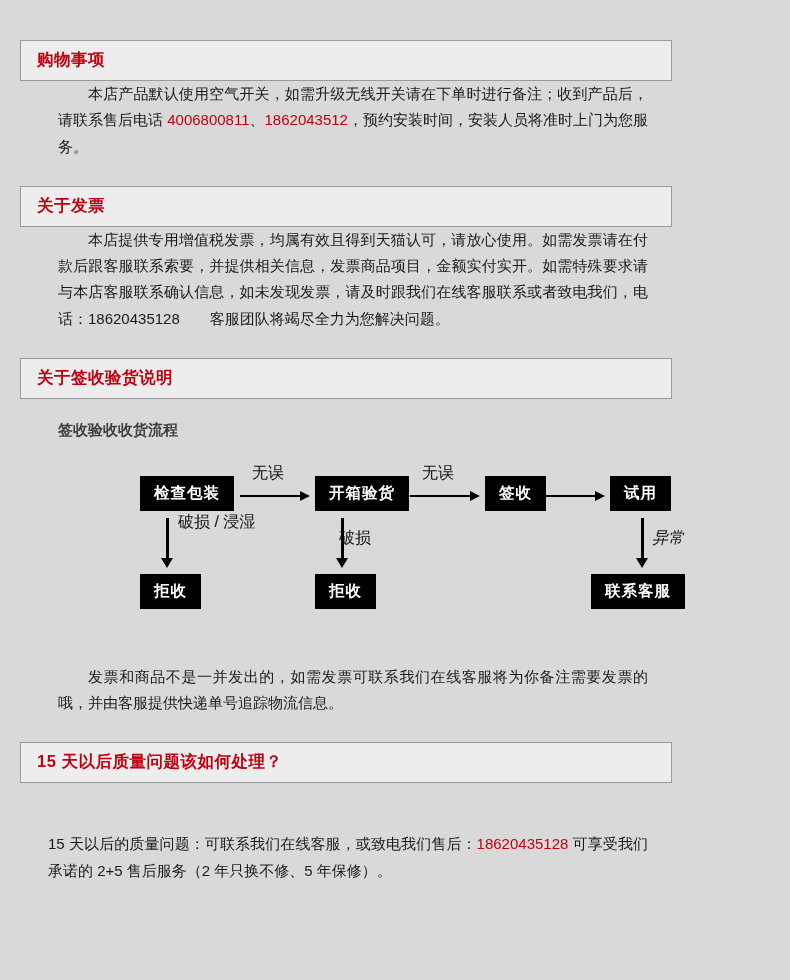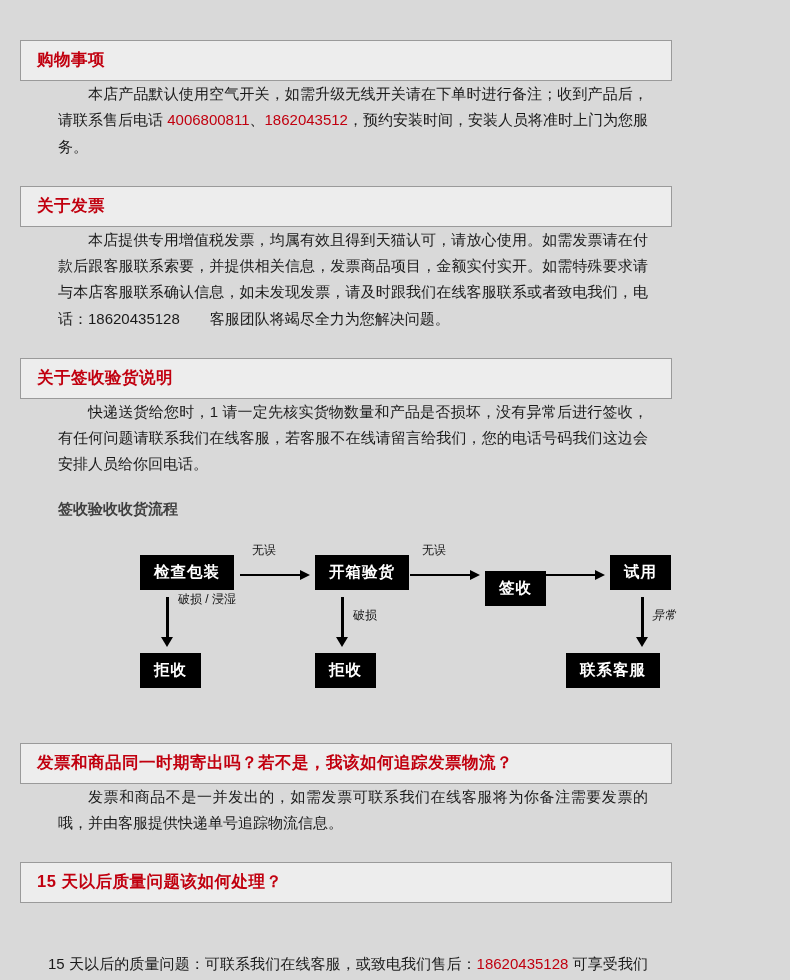--- a/index.html
+++ b/index.html
@@ -68,21 +68,21 @@
     background: #000;
     color: #fff;
     font-weight: bold;
     font-size: 15.5px;
     padding: 7px 14px;
     white-space: nowrap;
     letter-spacing: 1px;
   }
   .flow-label {
     position: absolute;
-    font-size: 12px;
+    font-size: 16px;
     color: #111;
     white-space: nowrap;
   }
   .arrow-h {
     position: absolute;
     height: 10px;
   }
   .arrow-h .shaft {
     position: absolute;
     left: 0;
@@ -134,31 +134,28 @@
 
   <div class="section">
     <div class="sec-head">关于发票</div>
     <div class="sec-body">
       <p class="indent">本店提供专用增值税发票，均属有效且得到天猫认可，请放心使用。如需发票请在付款后跟客服联系索要，并提供相关信息，发票商品项目，金额实付实开。如需特殊要求请与本店客服联系确认信息，如未发现发票，请及时跟我们在线客服联系或者致电我们，电话：18620435128　　客服团队将竭尽全力为您解决问题。</p>
     </div>
   </div>
 
   <div class="section">
     <div class="sec-head">关于签收验货说明</div>
-    <div class="sec-body">
-      <p class="indent">快递送货给您时，1 请一定先核实货物数量和产品是否损坏，没有异常后进行签收，有任何问题请联系我们在线客服，若客服不在线请留言给我们，您的电话号码我们这边会安排人员给你回电话。</p>
-    </div>
 
     <div class="flow-title">签收验收收货流程</div>
 
     <div class="flow">
 
       <div class="node" style="left:120px; top:28px;">检查包装</div>
       <div class="node" style="left:295px; top:28px;">开箱验货</div>
-      <div class="node" style="left:465px; top:44px;text-align:right;">签收</div>
+      <div class="node" style="left:465px; top:28px;text-align:right;">签收</div>
       <div class="node" style="left:590px; top:28px;">试用</div>
 
       <div class="arrow-h" style="left:220px; top:43px; width:70px;">
         <div class="shaft" style="width:60px;"></div>
         <div class="headr" style="left:60px;"></div>
       </div>
       <div class="arrow-h" style="left:390px; top:43px; width:70px;">
         <div class="shaft" style="width:60px;"></div>
         <div class="headr" style="left:60px;"></div>
       </div>
@@ -177,31 +174,30 @@
       <div class="arrow-v" style="left:316px; top:70px; height:50px;">
         <div class="shaft" style="height:40px;"></div>
         <div class="headd" style="top:40px;"></div>
       </div>
       <div class="arrow-v" style="left:616px; top:70px; height:50px;">
         <div class="shaft" style="height:40px;"></div>
         <div class="headd" style="top:40px;"></div>
       </div>
 
       <div class="flow-label" style="left:158px; top:64px;">破损 / 浸湿</div>
-      <div class="flow-label" style="left:333px; top:80px;">破损</div>
+      <div class="flow-label" style="left:319px; top:80px;">破损</div>
       <div class="flow-label" style="left:632px; top:80px;font-style:italic;">异常</div>
 
       <div class="node" style="left:120px; top:126px;">拒收</div>
       <div class="node" style="left:295px; top:126px;">拒收</div>
-      <div class="node" style="left:546px; top:126px;">联系客服</div>
-    </div>
-  </div>
-
-  <div class="section">
-    <div class="sec-head">发票和商品同一时期寄出吗？若不是，我该如何追踪发票物流？</div>
+      <div class="node" style="left:571px; top:126px;">联系客服</div>
+    </div>
+  </div>
+
+  <div class="section">
     <div class="sec-body">
       <p class="indent">发票和商品不是一并发出的，如需发票可联系我们在线客服将为你备注需要发票的哦，并由客服提供快递单号追踪物流信息。</p>
     </div>
   </div>
 
   <div class="section">
     <div class="sec-head">15 天以后质量问题该如何处理？</div>
     <div class="sec-body" style="padding-left:28px;margin-top:48px;">
       <p><span>15 天以后的质量问题：可联系我们在线客服，或致电我们售后：</span><span class="red">18620435128</span><span> 可享受我们承诺的 2+5 售后服务（2 年只换不修、5 年保修）。</span></p>
     </div>

